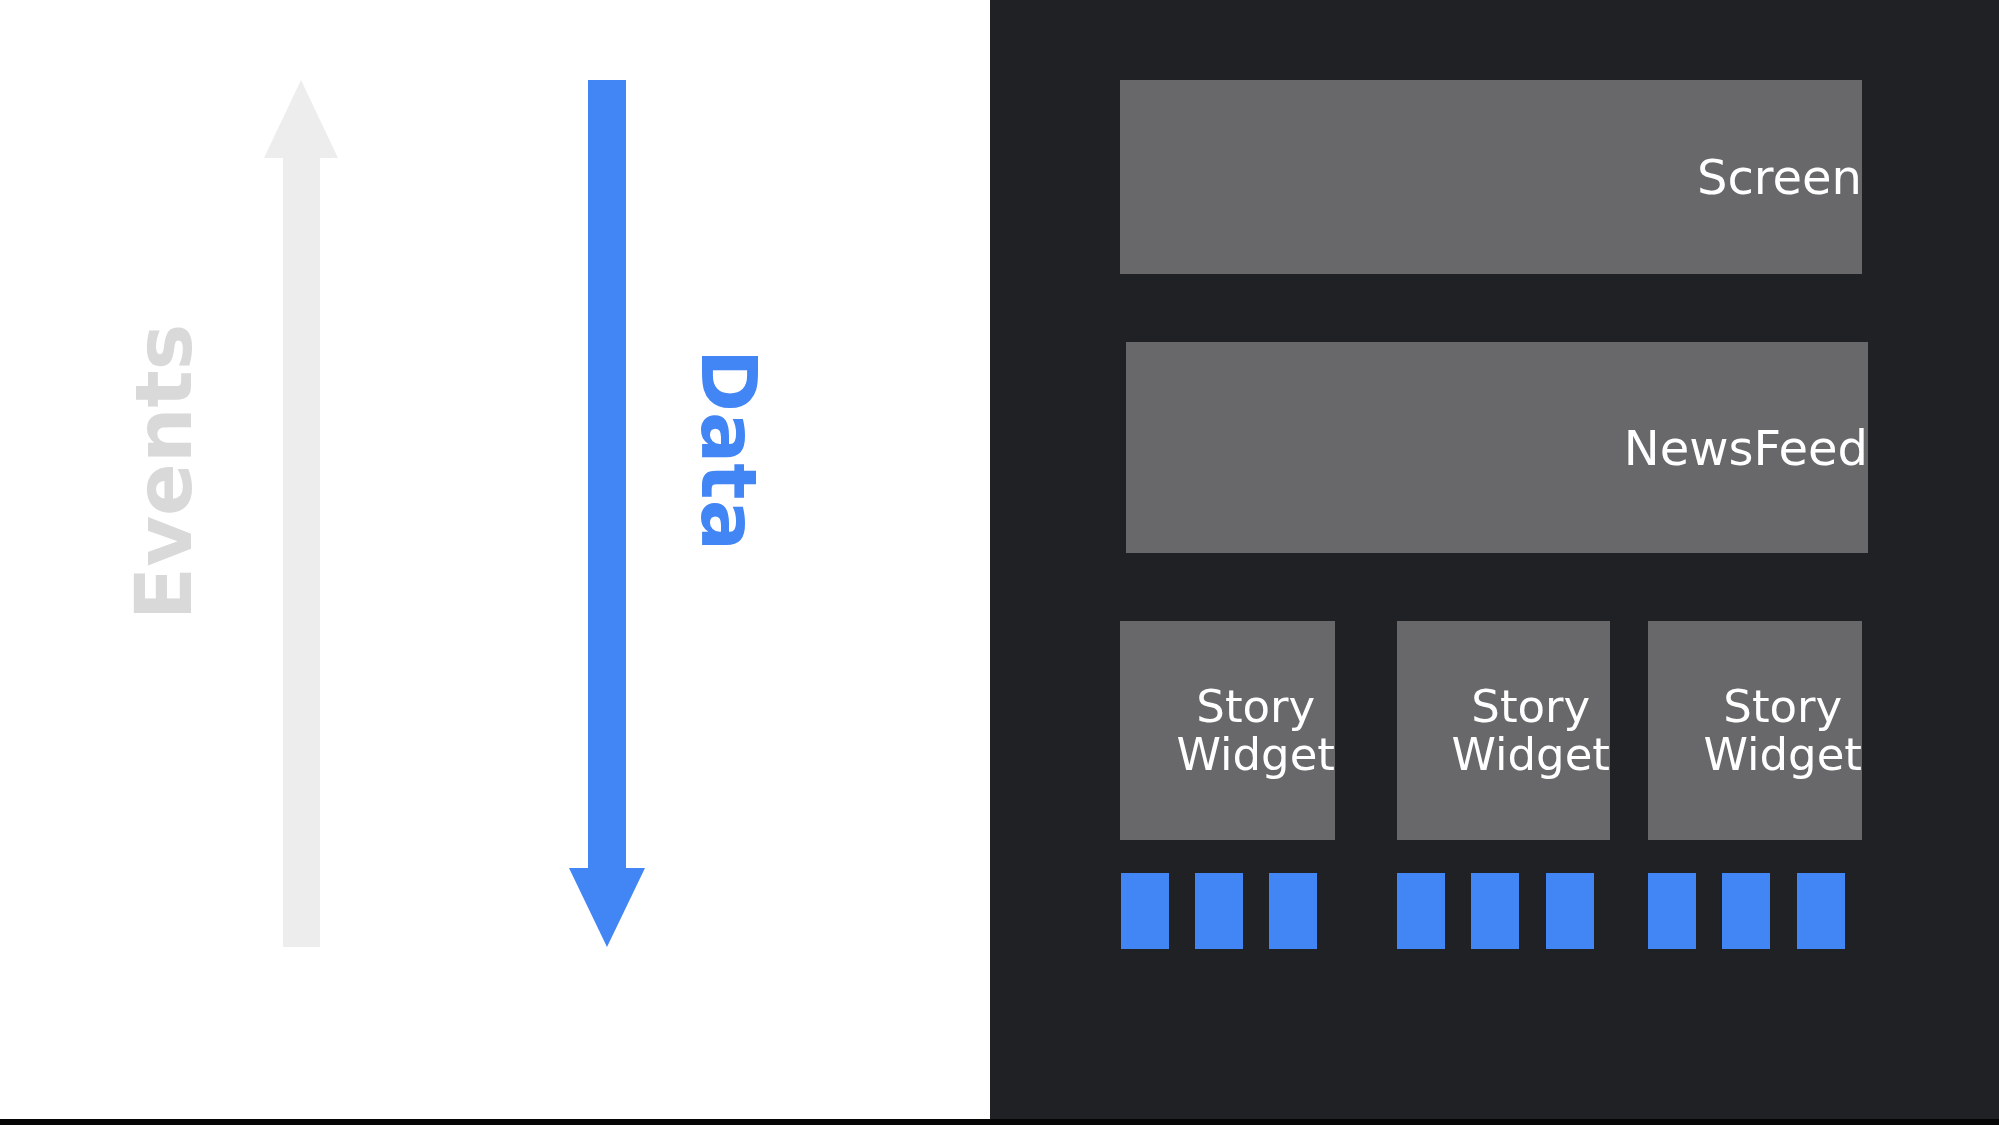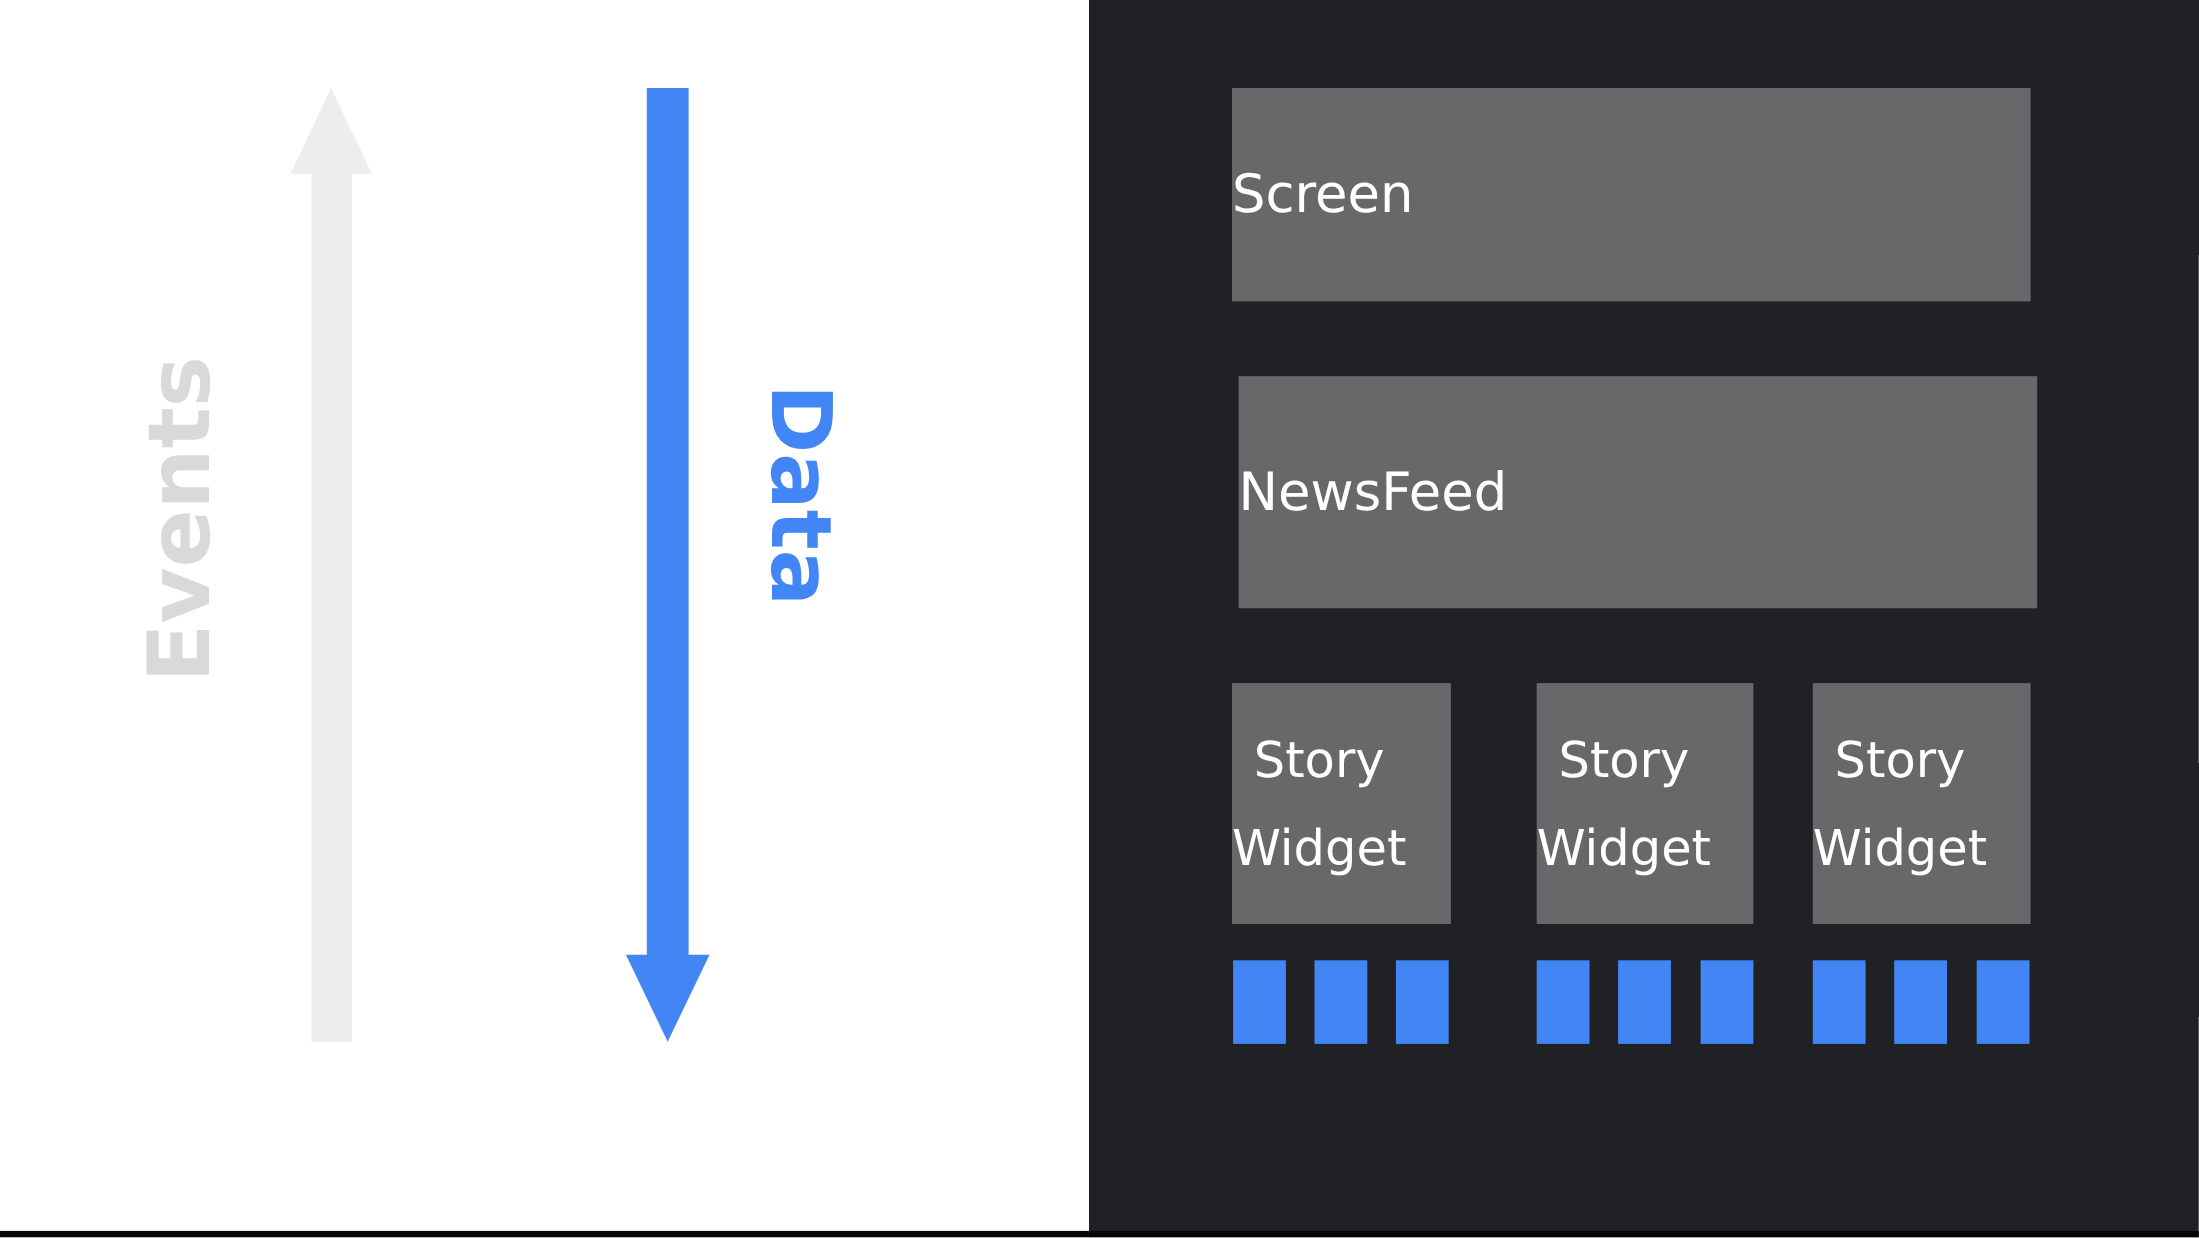--- a/index.html
+++ b/index.html
@@ -75,40 +75,41 @@
     left: 990px; top: 0;
     width: 1009px; height: 1125px;
     background: #1f2125;
   }
   .tree-box {
     position: absolute;
     background: #68686b;
     color: #ffffff;
     display: flex;
     align-items: center;
-    justify-content: flex-start;
+    justify-content: flex-end;
     text-align: center;
     font-family: "DejaVu Sans", "Liberation Sans", sans-serif;
     font-weight: normal;
+    padding-left: 16px;
   }
   #screen-box {
     left: 130px; top: 80px;
     width: 726px; height: 194px;
     font-size: 48px;
   }
   #newsfeed-box {
     left: 136px; top: 342px;
     width: 726px; height: 211px;
     font-size: 48px;
   }
   .story-box {
     top: 621px;
     height: 219px;
     font-size: 45px;
-    line-height: 80px;
+    line-height: 48px;
     white-space: pre-line;
   }
   #story-box-1 { left: 130px; width: 199px; }
   #story-box-2 { left: 407px; width: 197px; }
   #story-box-3 { left: 658px; width: 198px; }
 
   .stream-square {
     position: absolute;
     top: 873px;
     width: 48px; height: 76px;

